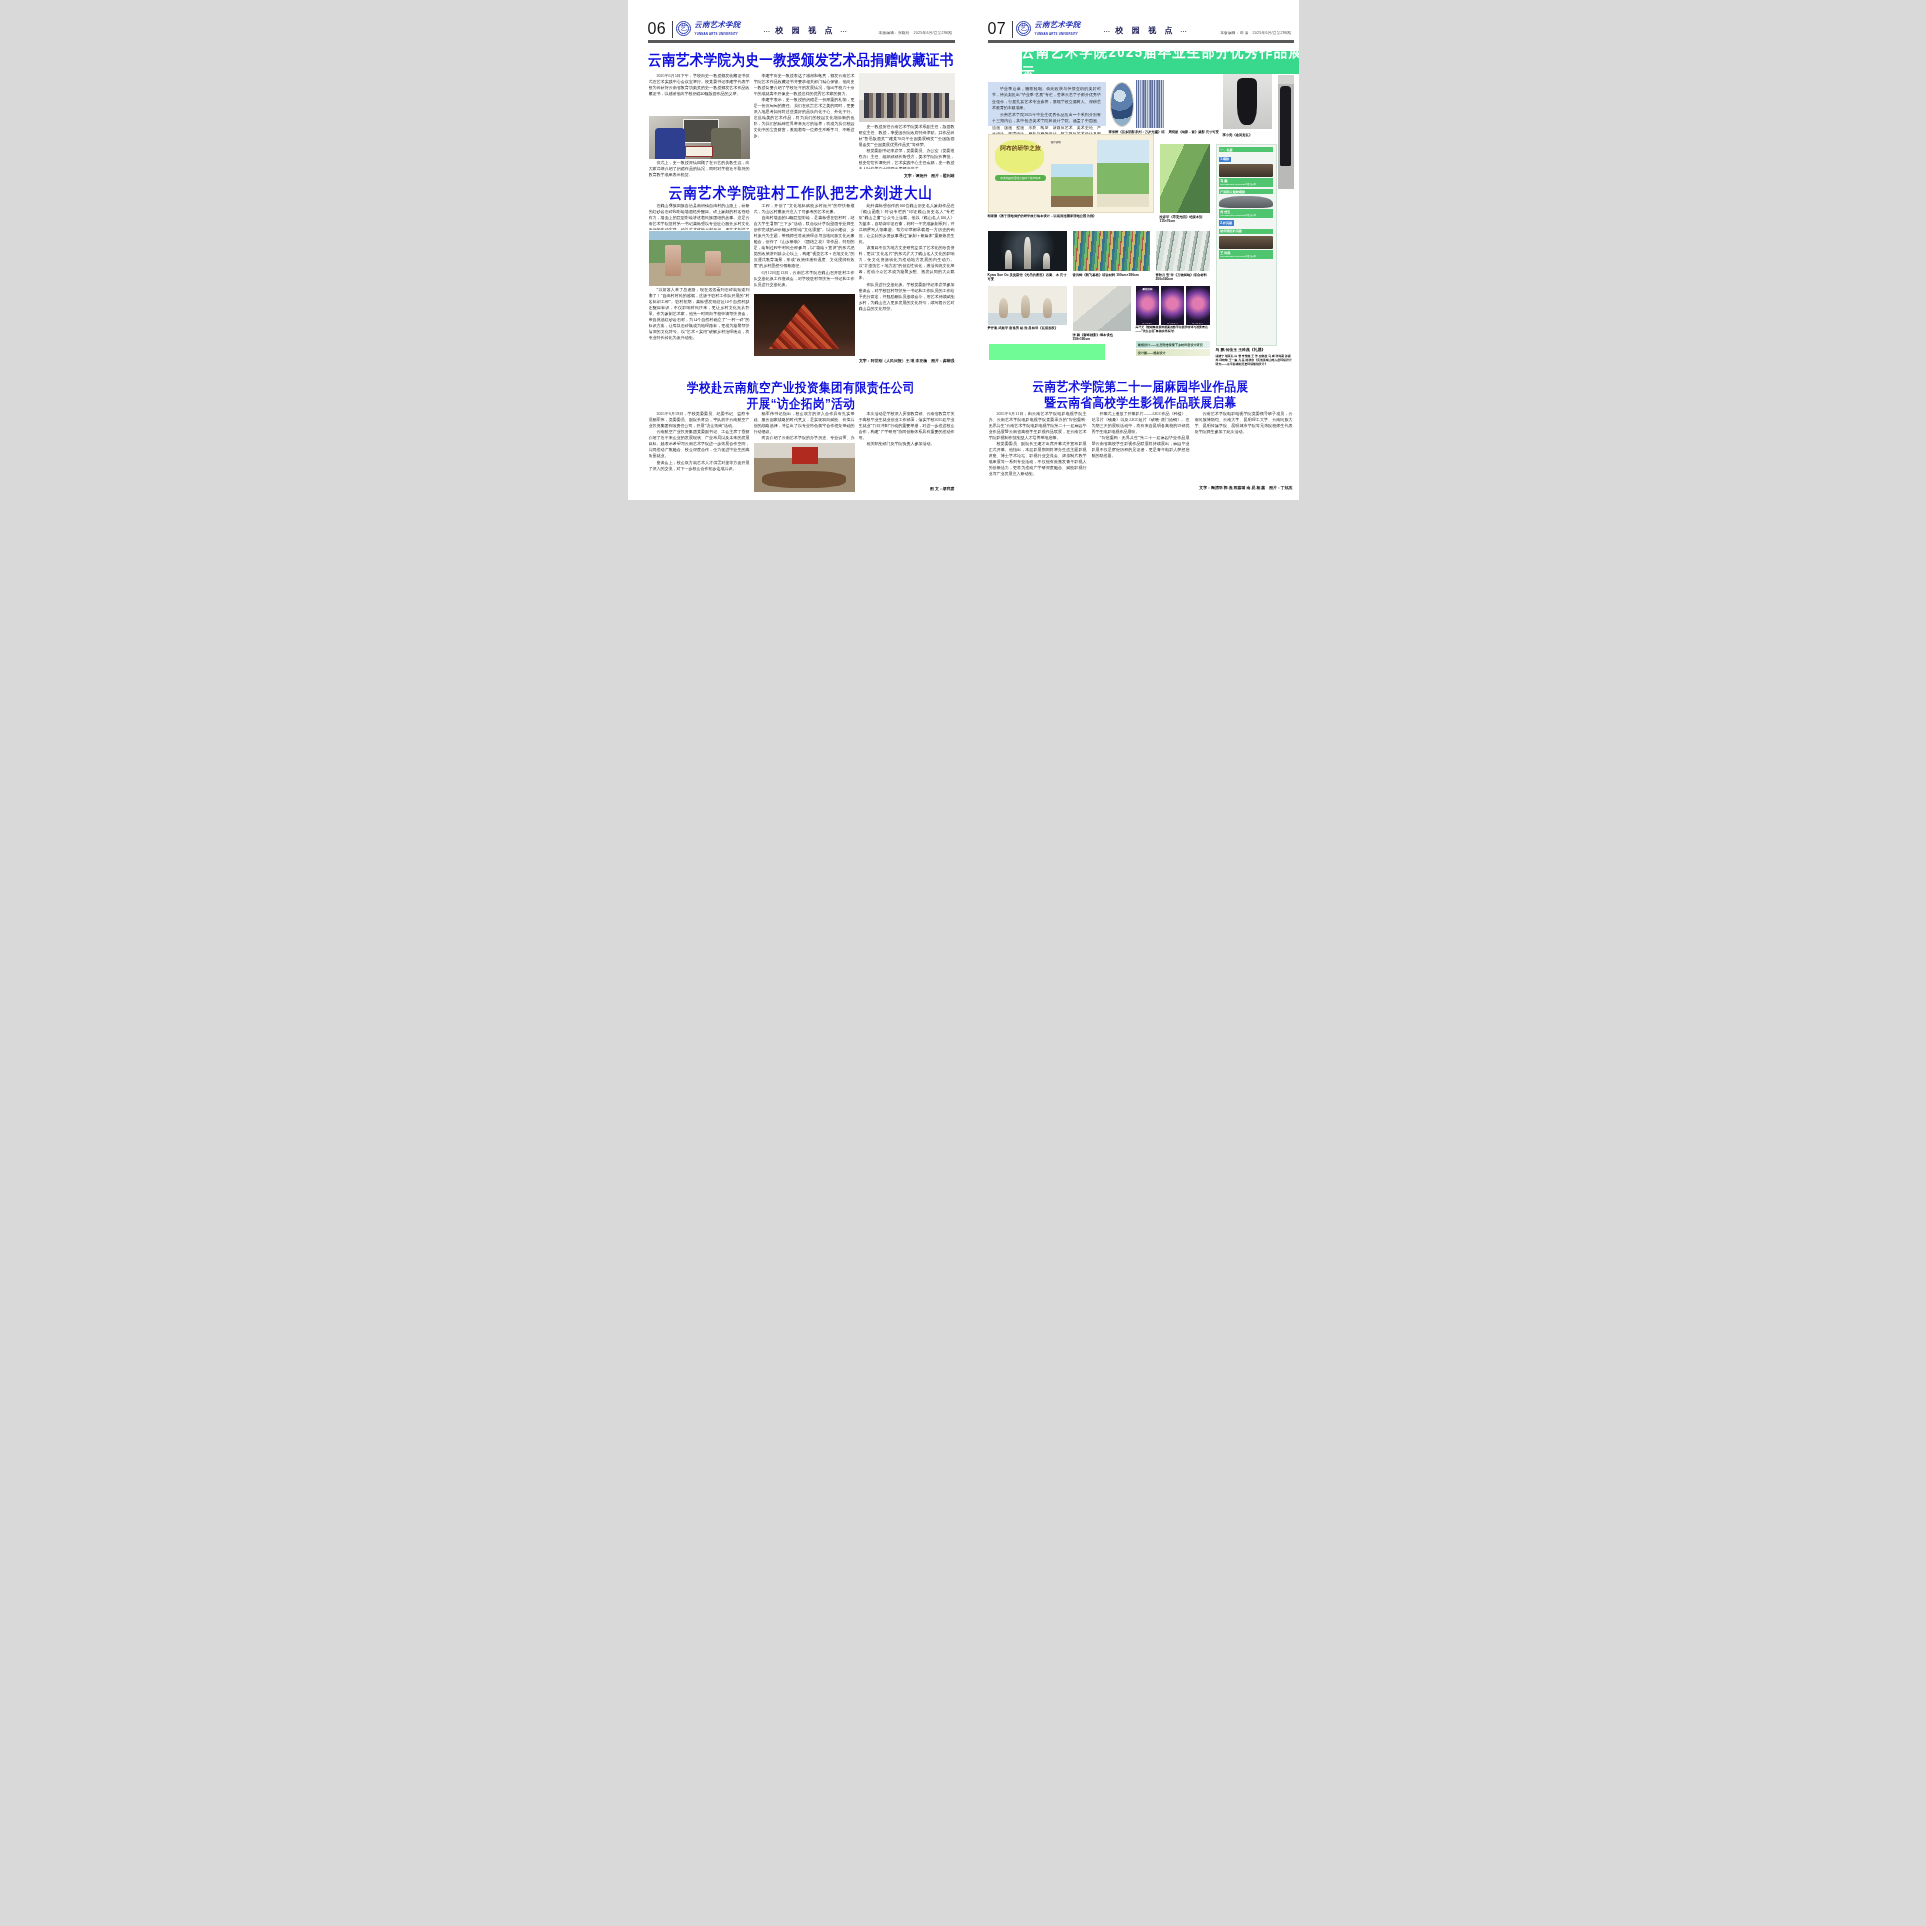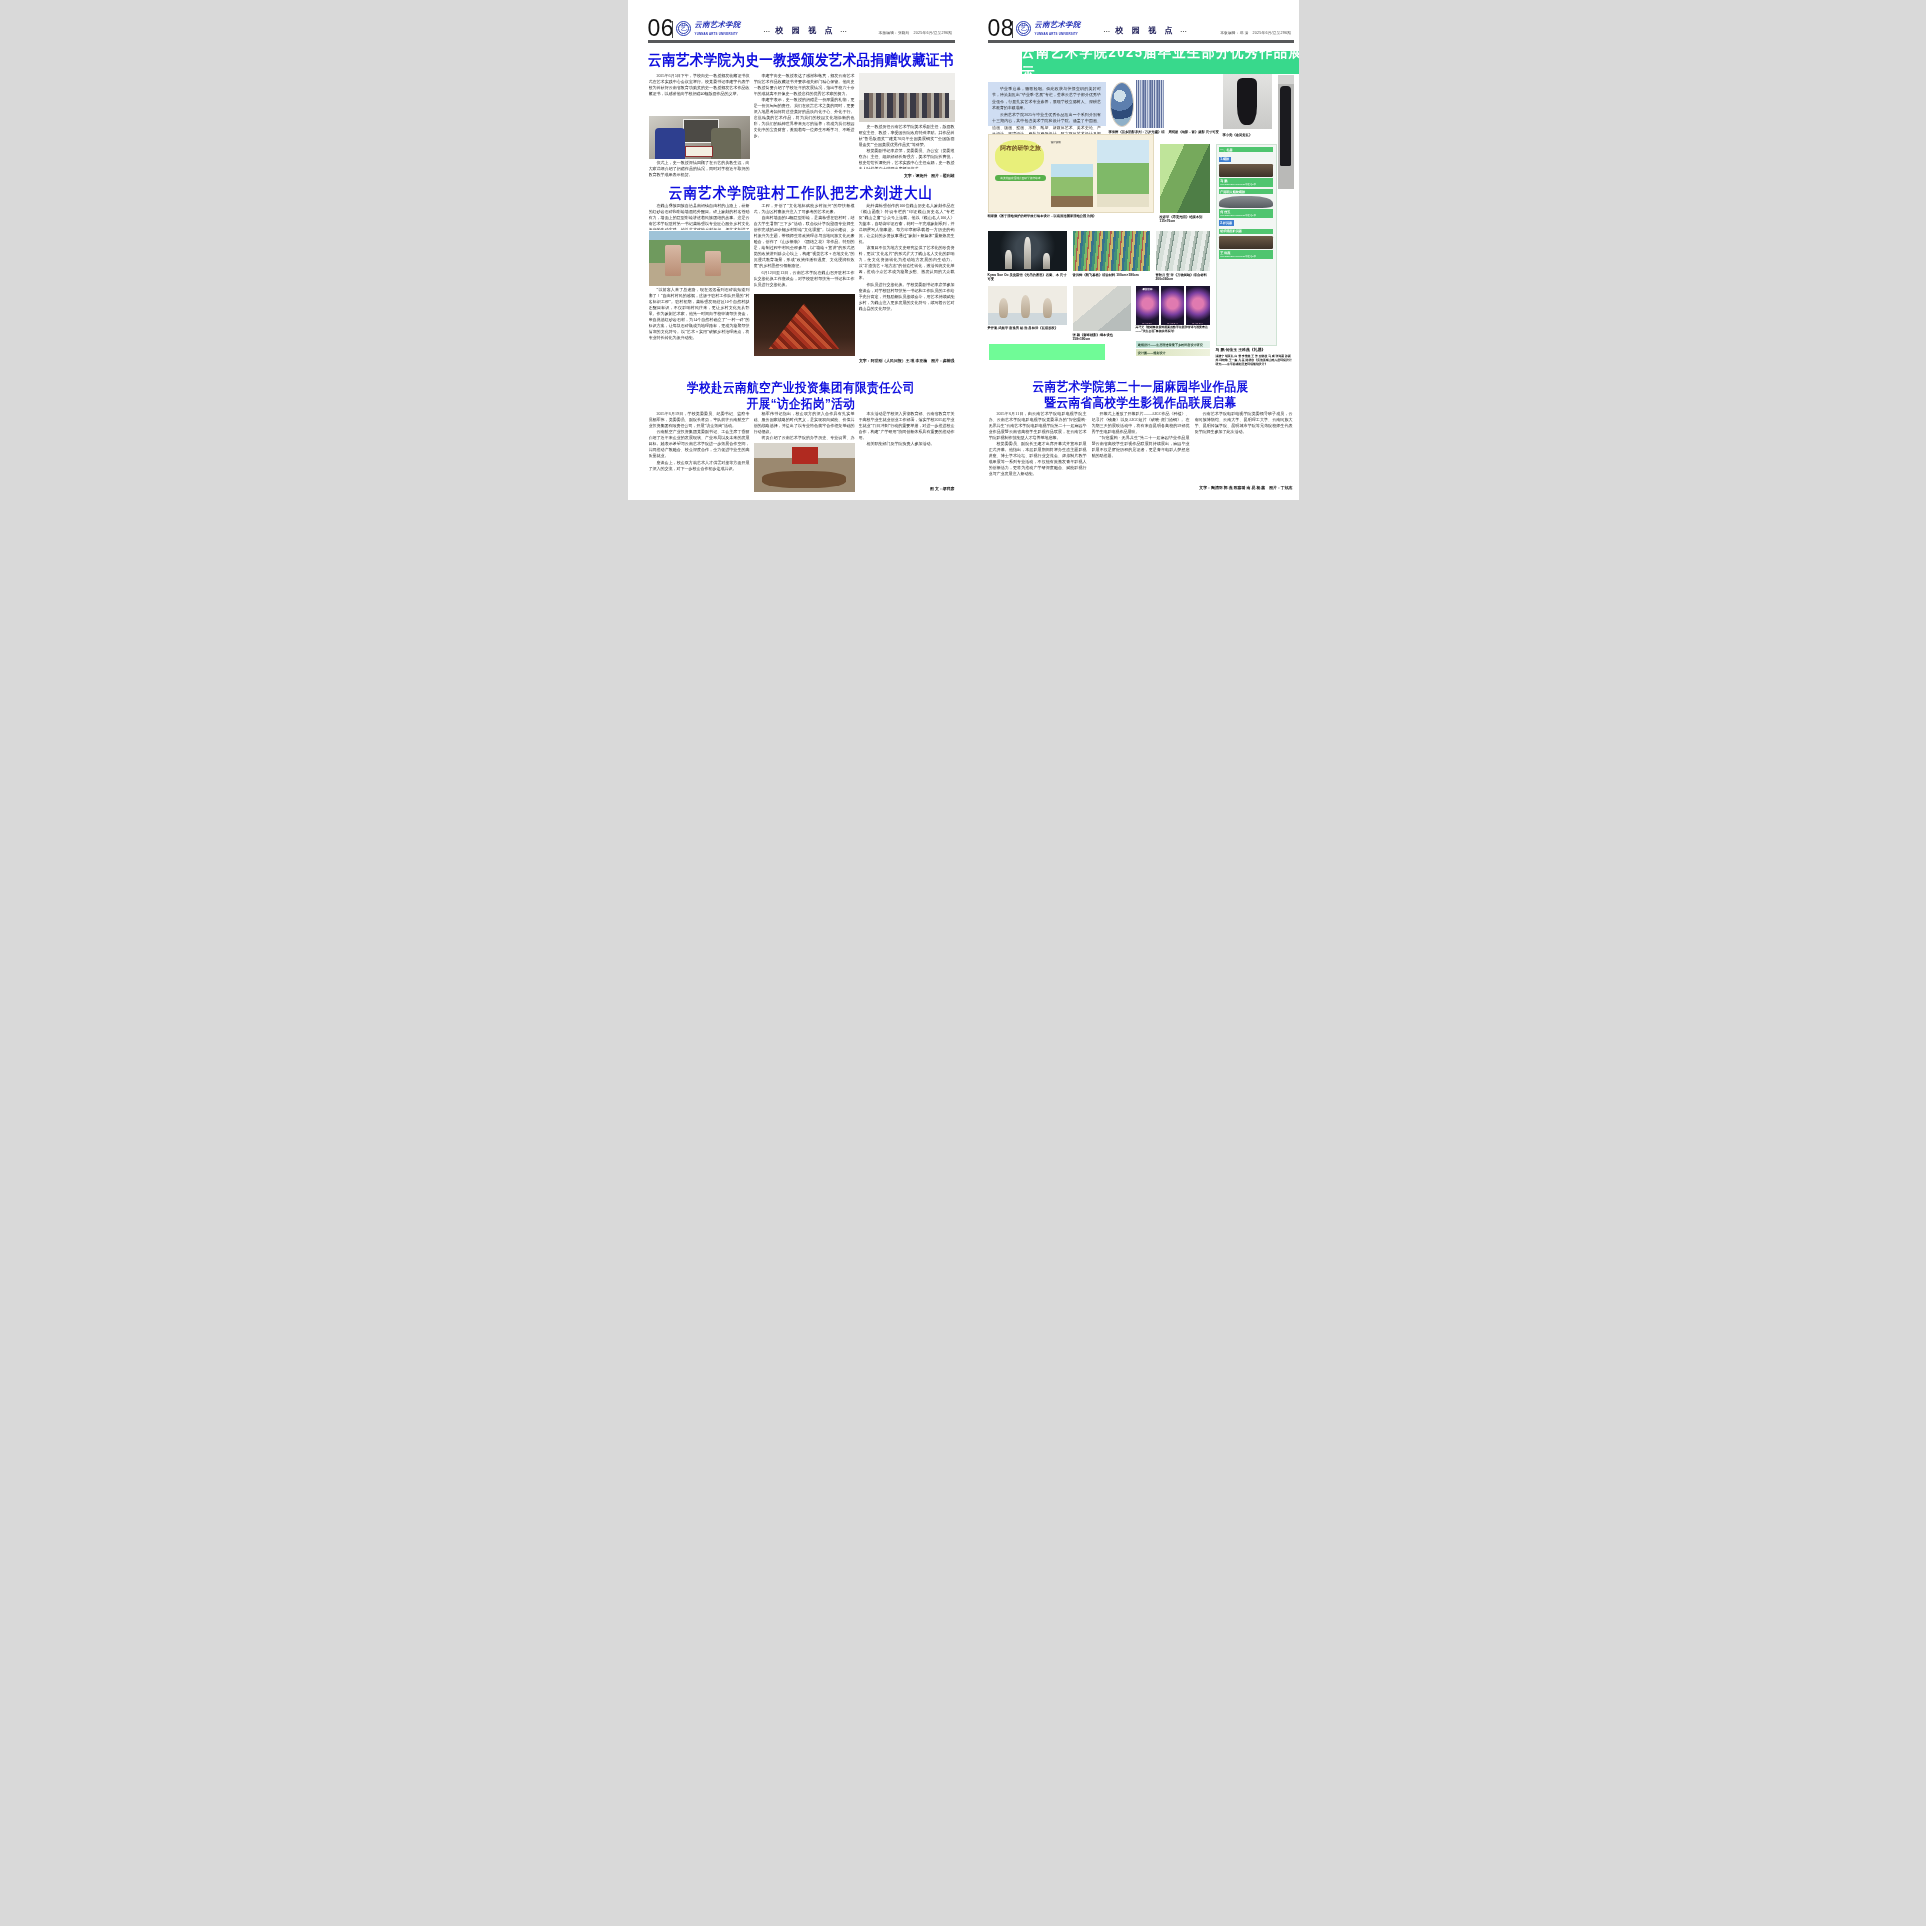--- a/index.html
+++ b/index.html
@@ -1,21 +1,21 @@
 <!DOCTYPE html>
 <html style="font-size:6.2px"><head>
 <meta charset="utf-8">
 <style>
   html,body{margin:0;padding:0;background:#d9d9d9;}
   .sheet{position:relative;width:671px;height:500px;background:#ffffff;margin:0 auto;
          font-family:"Liberation Serif",serif;overflow:hidden;}
   
   .mast{position:absolute;top:20px;height:20px;}
   .pagenum{position:absolute;left:0;top:0;font-family:"Liberation Sans",sans-serif;
-           font-size:23px;line-height:17px;font-weight:400;color:#141414;letter-spacing:0.4px;}
+           font-size:16px;line-height:17px;font-weight:400;color:#141414;letter-spacing:0.4px;}
   .mastdiv{position:absolute;left:24px;top:0.8px;width:0.4px;height:17px;background:#444;}
   .seal{position:absolute;left:28.5px;top:0.8px;width:15.4px;height:15.4px;border-radius:50%;
         border:0.8px solid #2a3cb4;box-sizing:border-box;color:#2a3cb4;font-size:7px;
         display:flex;align-items:center;justify-content:center;font-family:"Liberation Serif",serif;}
   .seal::after{content:"";position:absolute;inset:1.2px;border:0.4px solid #2a3cb4;border-radius:50%;}
   .logocn{position:absolute;left:47px;top:0px;width:45px;font-family:"Liberation Serif",serif;
           font-style:italic;font-weight:bold;color:#2330b6;font-size:7.3px;letter-spacing:0.4px;white-space:nowrap;}
   .logoen{position:absolute;left:47px;top:11.6px;width:58px;font-family:"Liberation Sans",sans-serif;
           font-weight:bold;color:#2330b6;font-size:2.9px;letter-spacing:0.2px;}
   .secwrap{position:absolute;left:108px;top:4.6px;width:100px;text-align:center;color:#26265e;
@@ -204,21 +204,21 @@
     <div class="screen"></div>
     <div class="table"></div>
   </div>
   <div class="col" style="left:231px;top:411px;width:96px;height:71px;">
     <p>本次活动是学校深入贯彻教育部、云南省教育厅关于高校毕业生就业创业工作部署，落实学校2025届毕业生就业“百日冲刺”行动的重要举措，对进一步推进校企合作，构建“产学研用”协同创新体系具有重要的推动作用。</p>
     <p>相关职能部门及学院负责人参加活动。</p>
   </div>
   <div class="byline" style="left:231px;top:486px;width:96px;">图 文：缪祥彦</div>
 
   <div class="mast" style="left:360px;width:306px;">
-    <div class="pagenum">08</div>
+    <div class="pagenum">07</div>
     <div class="mastdiv"></div>
     <div class="seal">艺</div>
     <div class="logocn">云南艺术学院</div>
     <div class="logoen">YUNNAN ARTS UNIVERSITY</div>
     <div class="secwrap">
       <span class="dots">•••</span>
       <span class="secttl">校 园 视 点</span>
       <span class="dots">•••</span>
     </div>
     <div class="edline">本版编辑：邓 潇　2025年6月/总第296期</div>

